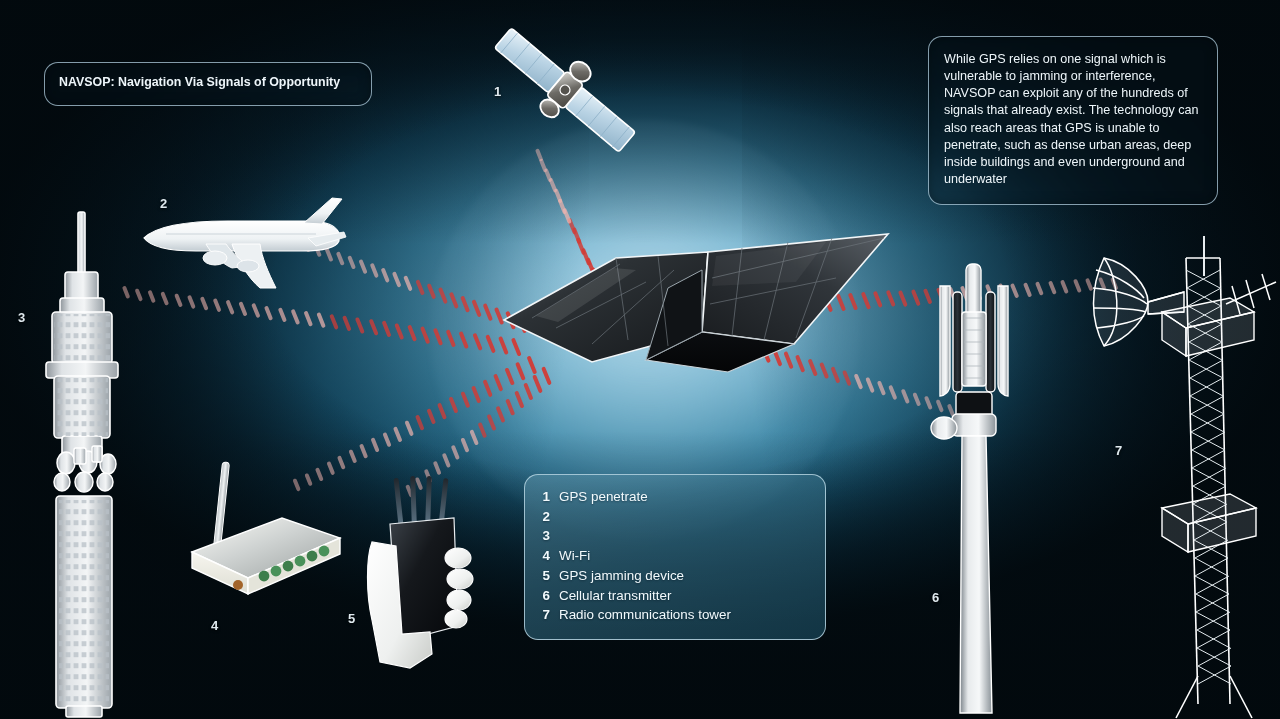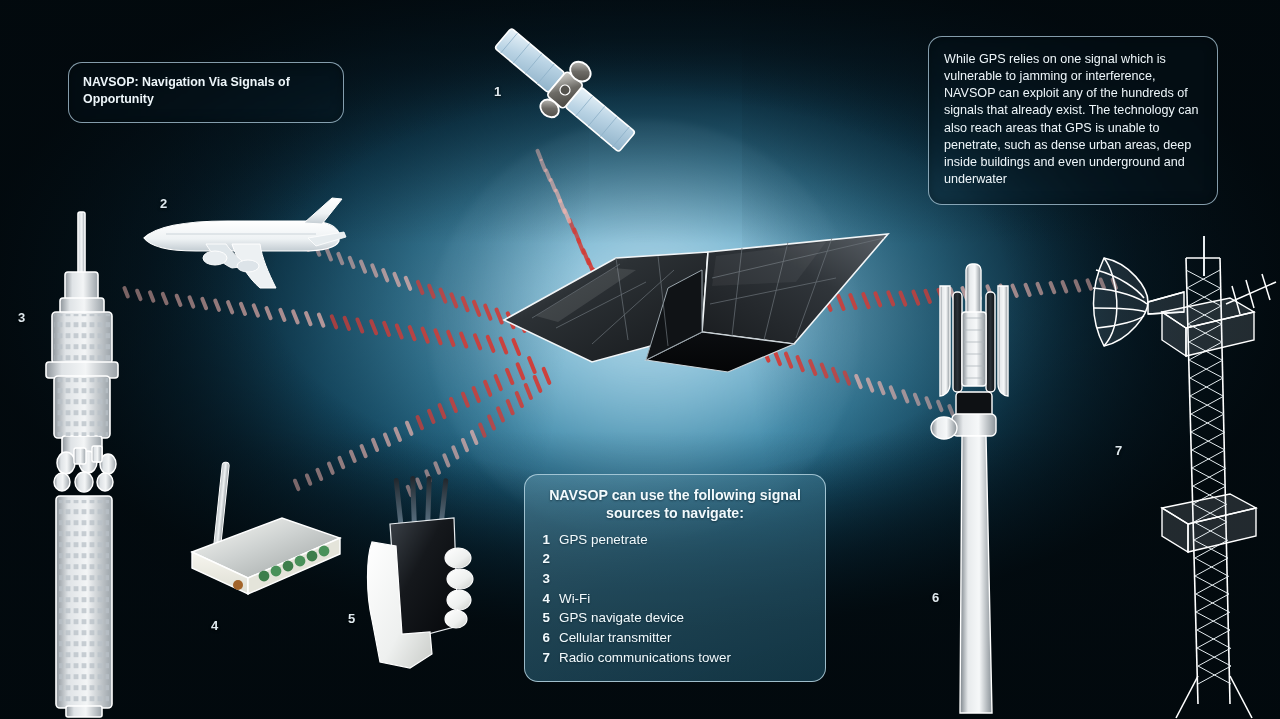--- a/index.html
+++ b/index.html
@@ -63,21 +63,21 @@
     border-radius: 14px;
     color: #eef6fa;
     line-height: 1.36;
     backdrop-filter: blur(1px);
   }
   .callout.dark {
     background: rgba(7,22,32,0.30);
     box-shadow: 0 0 12px rgba(0,0,0,0.35) inset;
   }
   #callout-intro {
-    left: 68px; top: 62px; width: 276px; padding: 11px 14px 13px 14px;
+    left: 44px; top: 62px; width: 328px; padding: 11px 14px 13px 14px;
     font-size: 12.4px;
   }
   #callout-intro .hd { font-weight: bold; display:block; margin-bottom: 1px; }
   #callout-gps {
     left: 928px; top: 36px; width: 290px; padding: 14px 16px 16px 15px;
     font-size: 12.6px;
   }
   #legend-box {
     position: absolute;
     left: 524px; top: 474px; width: 302px; padding: 12px 14px 14px 14px;
@@ -632,39 +632,38 @@
 
   <div id="callout-intro" class="callout dark">
     <span class="hd">NAVSOP: Navigation Via Signals of Opportunity</span>
   </div>
 
   <div id="callout-gps" class="callout dark">
     <span>While GPS relies on one signal which is vulnerable to jamming or interference, NAVSOP can exploit any of the hundreds of signals that already exist. The technology can also reach areas that GPS is unable to penetrate, such as dense urban areas, deep inside buildings and even underground and underwater</span>
   </div>
 
   <div id="legend-box">
-    <div class="legend-title">NAVSOP can use the following signal sources to navigate:</div>
     <ol id="legend-list">
         <li>
           <span class="num">1</span>
           <span>GPS penetrate</span>
         </li>
         <li>
           <span class="num">2</span>
         </li>
         <li>
           <span class="num">3</span>
         </li>
         <li>
           <span class="num">4</span>
           <span>Wi-Fi</span>
         </li>
         <li>
           <span class="num">5</span>
-          <span>GPS navigate device</span>
+          <span>GPS jamming device</span>
         </li>
         <li>
           <span class="num">6</span>
           <span>Cellular transmitter</span>
         </li>
         <li>
           <span class="num">7</span>
           <span>Radio communications tower</span>
         </li>
       </ol>

